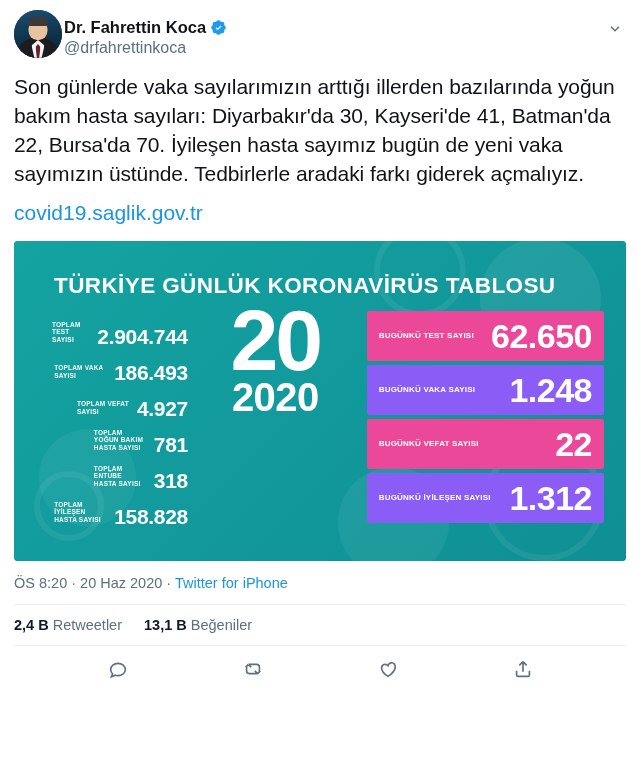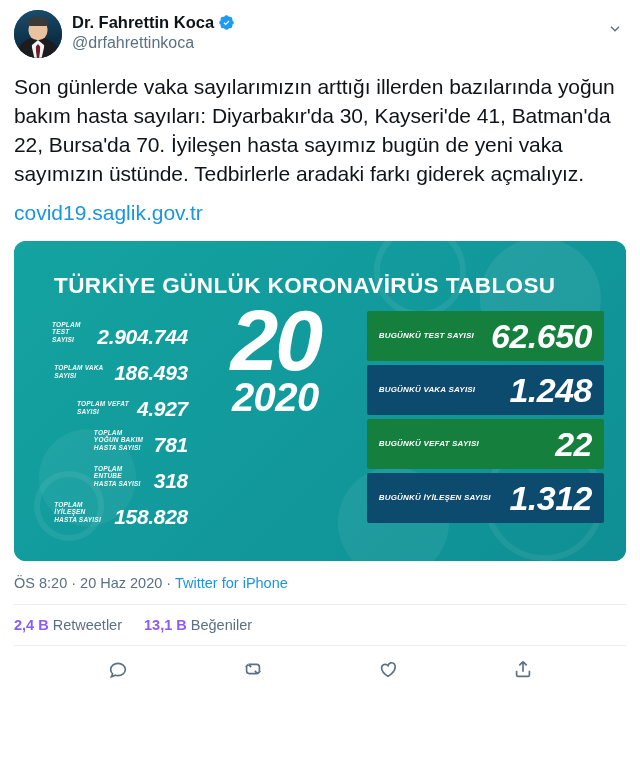--- a/index.html
+++ b/index.html
@@ -13,22 +13,22 @@
     background: #fff;
     position: relative;
     overflow: hidden;
   }
   .tweet {
     padding: 10px 14px 0 14px;
   }
   
   .tw-header {
     display: flex;
-    align-items: flex-start;
-    gap: 10px;
+    align-items: flex-end;
+    gap: 2px;
     position: relative;
   }
   .avatar {
     width: 48px; height: 48px;
     border-radius: 50%;
     overflow: hidden;
     flex: 0 0 48px;
     background: #0b3d5c;
     position: relative;
   }
@@ -119,21 +119,21 @@
     font-size: 21px;
     line-height: 29px;
     text-decoration: none;
     cursor: pointer;
   }
   
   .media {
     margin: 14px 0 0 0;
     width: 612px;
     height: 320px;
-    border-radius: 12px;
+    border-radius: 4px;
     overflow: hidden;
     position: relative;
     background: #17a2a2;
   }
   .media .wash {
     position: absolute; inset: 0;
     background:
       radial-gradient(circle at 86% 18%, rgba(255,255,255,0.07) 0 60px, rgba(255,255,255,0) 61px),
       radial-gradient(circle at 62% 88%, rgba(255,255,255,0.06) 0 55px, rgba(255,255,255,0) 56px),
       radial-gradient(circle at 12% 74%, rgba(255,255,255,0.05) 0 48px, rgba(255,255,255,0) 49px),
@@ -155,21 +155,20 @@
     color: #ffffff;
     font-weight: bold;
     font-size: 22.5px;
     letter-spacing: 0.4px;
     margin: 14px 0 0 16px;
   }
   .poster-grid {
     display: flex;
     margin: 14px 0 0 0;
     align-items: flex-start;
-    font-style: italic;
   }
   
   .totals {
     width: 150px;
     padding-left: 14px;
     padding-top: 2px;
   }
   .tot-row {
     display: flex;
     align-items: flex-end;
@@ -230,22 +229,22 @@
   }
   .d-box {
     display: flex;
     align-items: center;
     justify-content: space-between;
     height: 50px;
     padding: 0 12px 0 12px;
     margin-bottom: 4px;
     border-radius: 2px;
   }
-  .d-box.a { background: #15803d; }
-  .d-box.b { background: #0c4a6e; }
+  .d-box.a { background: #ec4899; }
+  .d-box.b { background: #8b5cf6; }
   .d-lab {
     color: #ffffff;
     font-size: 8px;
     font-weight: bold;
     line-height: 9.5px;
     letter-spacing: 0.2px;
   }
   .d-num {
     color: #ffffff;
     font-size: 34px;
@@ -265,21 +264,21 @@
     margin-top: 12px;
     border-top: 1px solid #ebeef0;
   }
   .stats {
     display: flex;
     gap: 22px;
     padding: 12px 0 12px 0;
     font-size: 14.5px;
     color: #5b7083;
   }
-  .stats b { color: #8b5cf6; font-size: 14.5px; }
+  .stats b { color: #0f172a; font-size: 14.5px; }
   .divider2 { border-top: 1px solid #ebeef0; }
   .actions {
     display: flex;
     justify-content: space-around;
     align-items: center;
     padding: 12px 36px 14px 36px;
     color: #5b7083;
   }
   .act {
     width: 22px; height: 22px;

